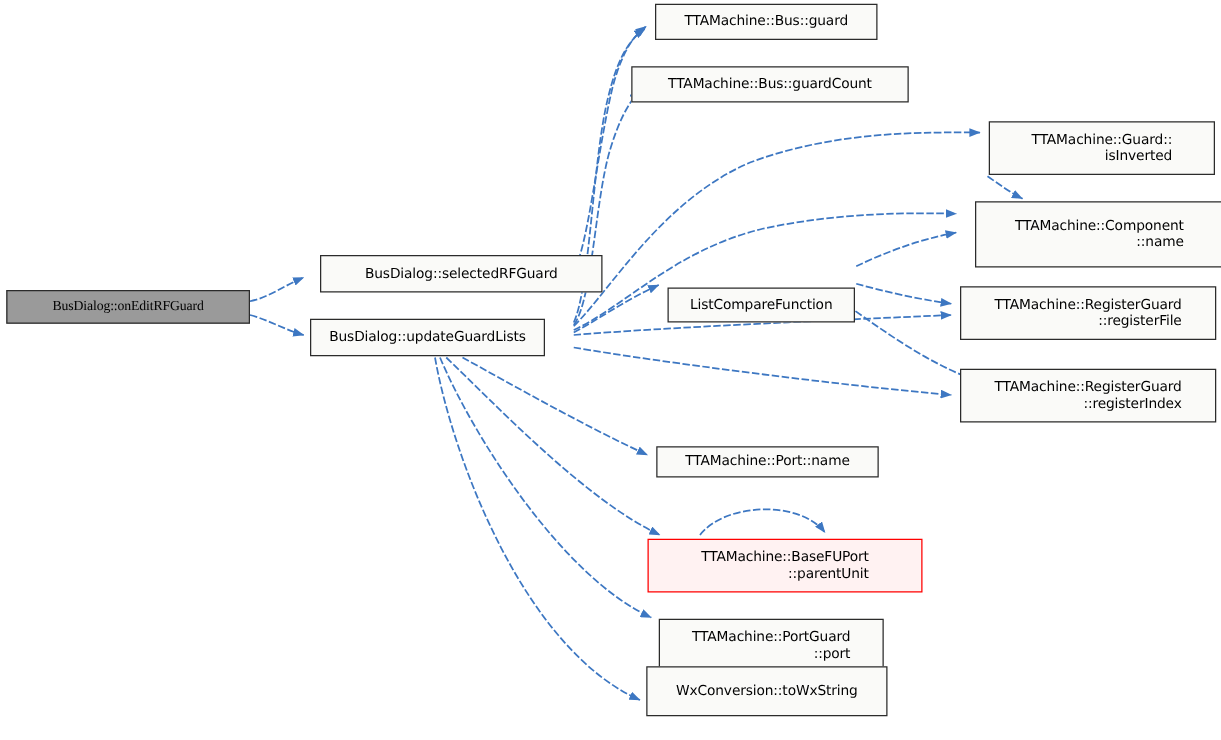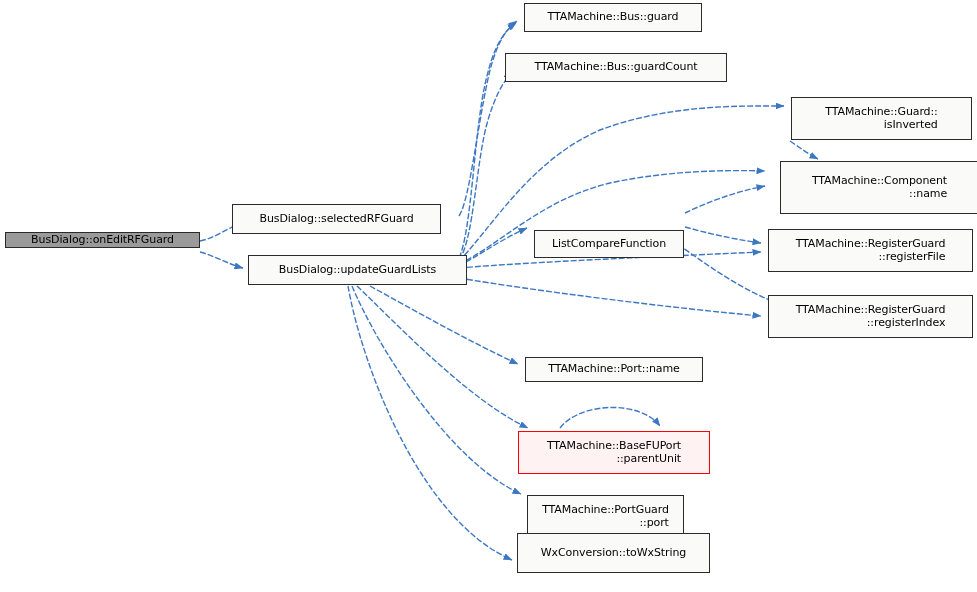--- a/index.html
+++ b/index.html
@@ -79,35 +79,35 @@
         <path d="M348,286 C362,366 420,520 512,560" fill="none" stroke="#3d77c2" stroke-width="1.4" stroke-dasharray="6,2" marker-end="url(#arrowhead)"></path>
         <path d="M685,213 C706,203 733,192 765,186" fill="none" stroke="#3d77c2" stroke-width="1.4" stroke-dasharray="6,2" marker-end="url(#arrowhead)"></path>
         <path d="M685,227 C707,233 732,239 761,243" fill="none" stroke="#3d77c2" stroke-width="1.4" stroke-dasharray="6,2" marker-end="url(#arrowhead)"></path>
         <path d="M665,235 C700,260 740,290 780,304" fill="none" stroke="#3d77c2" stroke-width="1.4" stroke-dasharray="6,2" marker-end="url(#arrowhead)"></path>
         <path d="M790,141 C800,148 810,155 818,159" fill="none" stroke="#3d77c2" stroke-width="1.4" stroke-dasharray="6,2" marker-end="url(#arrowhead)"></path>
         <path d="M560,428 C580,402 640,400 660,426" fill="none" stroke="#3d77c2" stroke-width="1.4" stroke-dasharray="6,2" marker-end="url(#arrowhead)"></path>
       </g>
   </svg>
 
   <div id="nodes-group">
-      <div class="node root" style="left: 5px; top: 232px; width: 195px; height: 16px;">BusDialog::onEditRFGuard</div>
-      <div class="node" style="left: 232px; top: 204px; width: 209px; height: 30px;">BusDialog::selectedRFGuard</div>
-      <div class="node" style="left: 248px; top: 255px; width: 219px; height: 30px;">BusDialog::updateGuardLists</div>
+      <div class="node root" style="left: 5px; top: 232px; width: 195px; height: 27px; font-family: Liberation Serif, serif;">BusDialog::onEditRFGuard</div>
+      <div class="node" style="left: 256px; top: 204px; width: 226px; height: 30px;">BusDialog::selectedRFGuard</div>
+      <div class="node" style="left: 248px; top: 255px; width: 188px; height: 30px;">BusDialog::updateGuardLists</div>
       <div class="node" style="left: 524px; top: 3px; width: 178px; height: 29px;">TTAMachine::Bus::guard</div>
       <div class="node" style="left: 505px; top: 53px; width: 222px; height: 29px;">TTAMachine::Bus::guardCount</div>
       <div class="node" style="left: 791px; top: 97px; width: 181px; height: 43px;">TTAMachine::Guard::
 isInverted</div>
       <div class="node" style="left: 780px; top: 161px; width: 199px; height: 53px;">TTAMachine::Component
 ::name</div>
       <div class="node" style="left: 534px; top: 206px; width: 150px; height: 28px; margin-top: 24px;">ListCompareFunction</div>
       <div class="node" style="left: 768px; top: 229px; width: 205px; height: 43px;">TTAMachine::RegisterGuard
 ::registerFile</div>
       <div class="node" style="left: 768px; top: 295px; width: 205px; height: 43px;">TTAMachine::RegisterGuard
 ::registerIndex</div>
       <div class="node" style="left: 525px; top: 357px; width: 178px; height: 25px;">TTAMachine::Port::name</div>
-      <div class="node highlight" style="left: 518px; top: 431px; width: 192px; height: 43px;">TTAMachine::BaseFUPort
+      <div class="node highlight" style="left: 518px; top: 431px; width: 220px; height: 43px;">TTAMachine::BaseFUPort
 ::parentUnit</div>
-      <div class="node" style="left: 527px; top: 495px; width: 157px; height: 43px;">TTAMachine::PortGuard
+      <div class="node" style="left: 527px; top: 495px; width: 180px; height: 43px;">TTAMachine::PortGuard
 ::port</div>
       <div class="node" style="left: 517px; top: 533px; width: 193px; height: 40px;">WxConversion::toWxString</div>
     </div>
 
 </div>
 
 </body></html>

